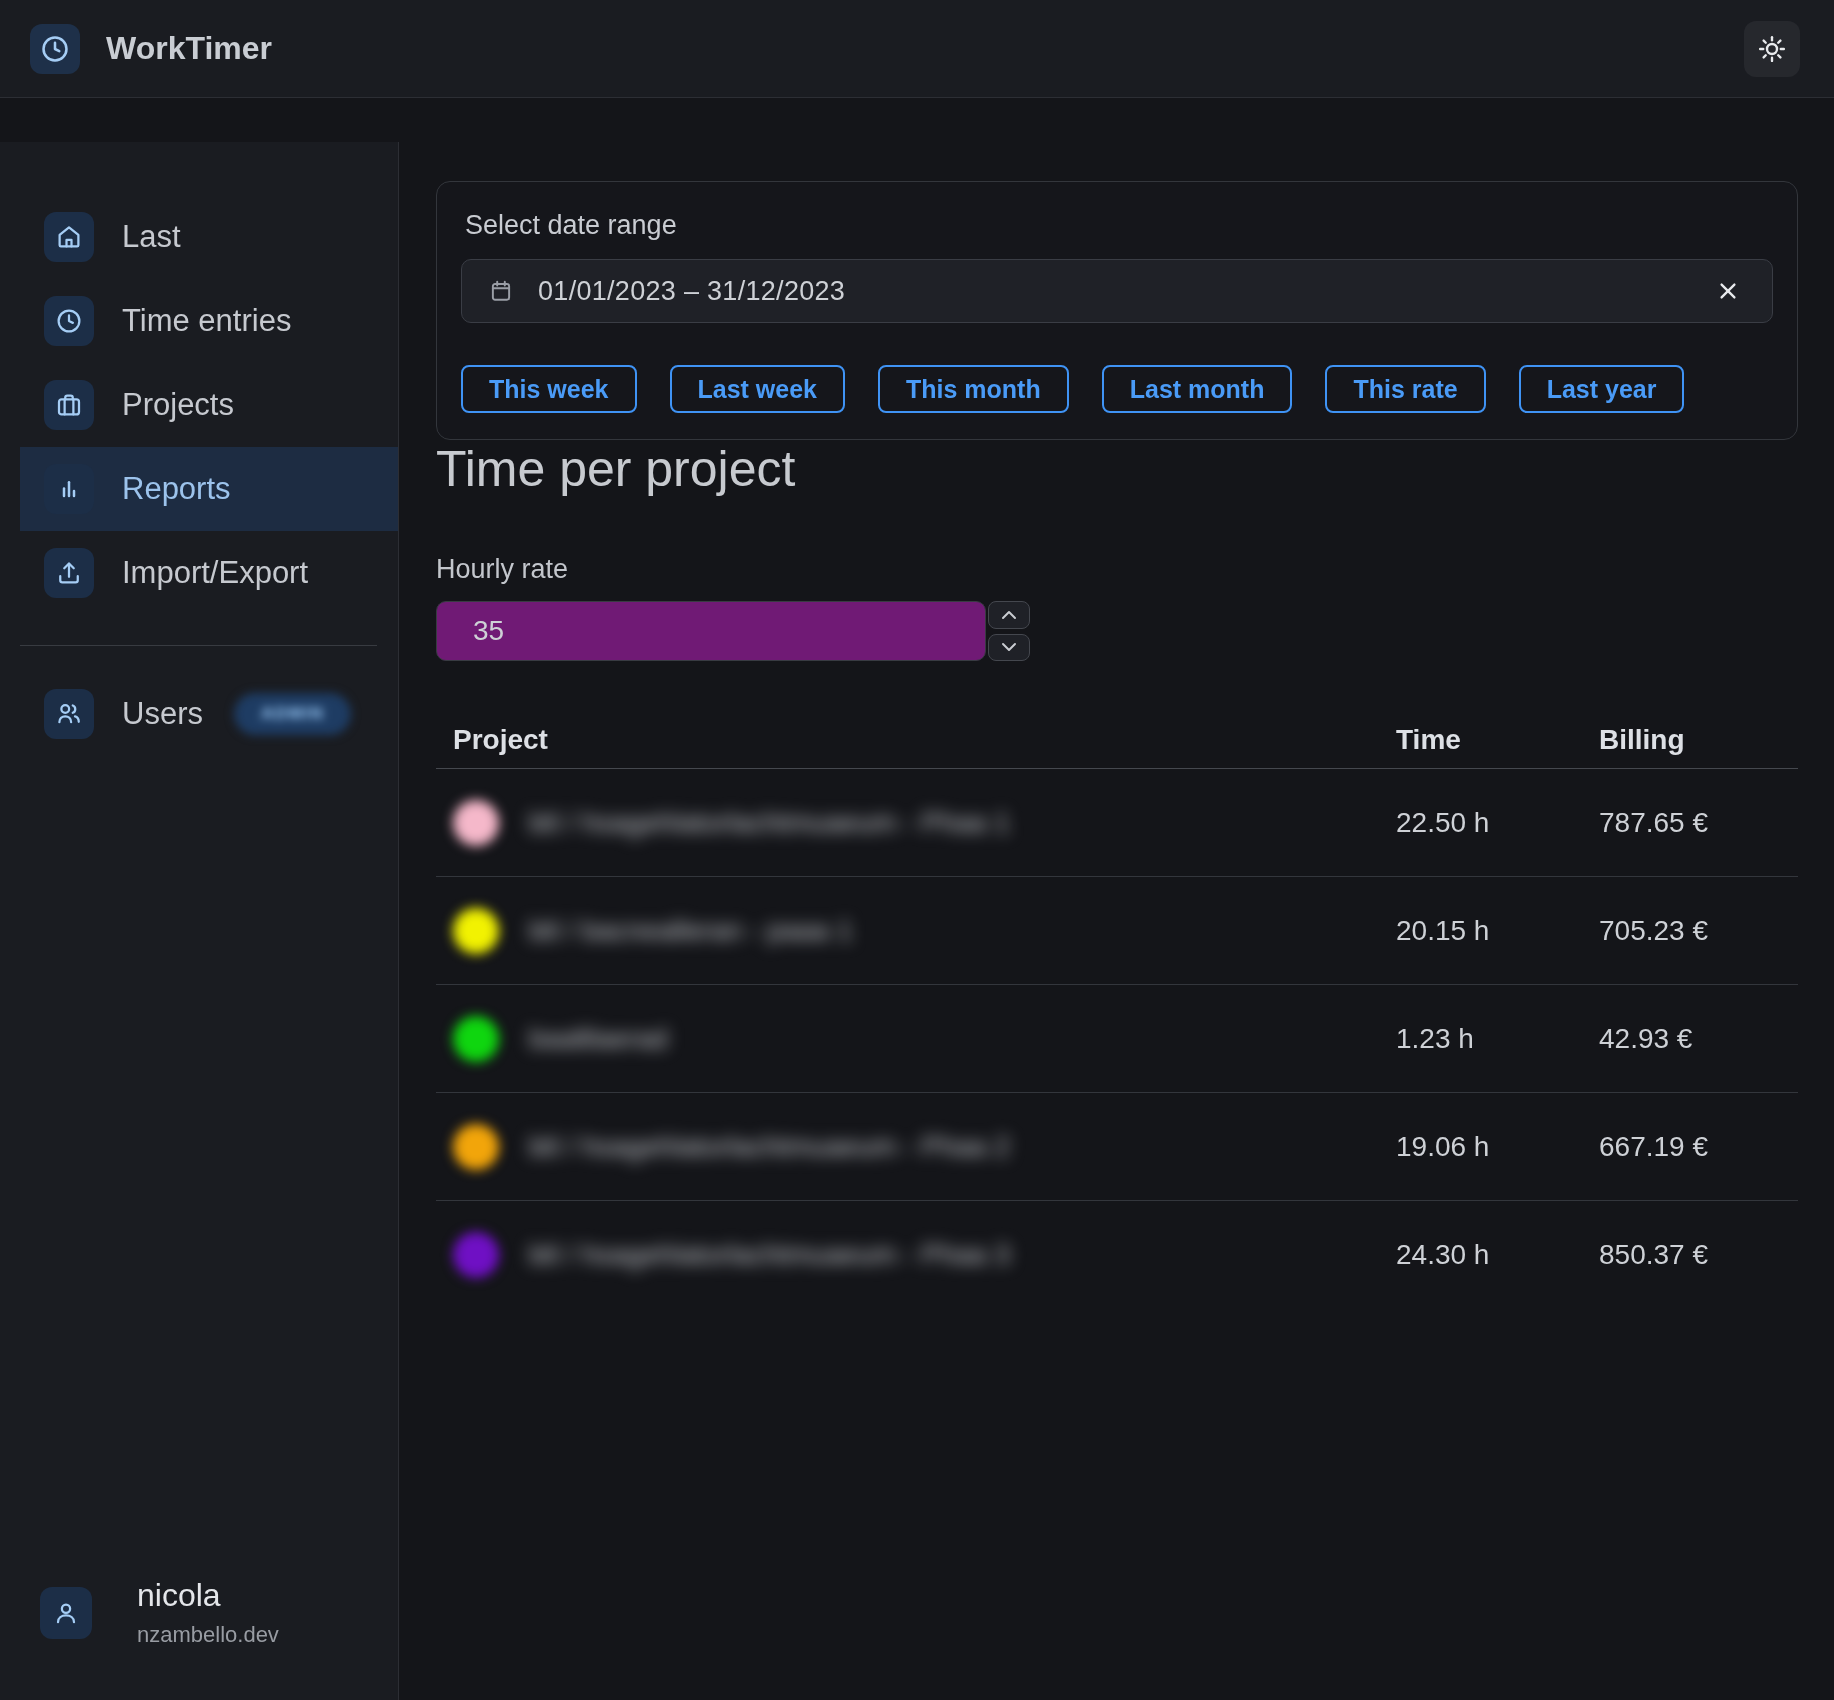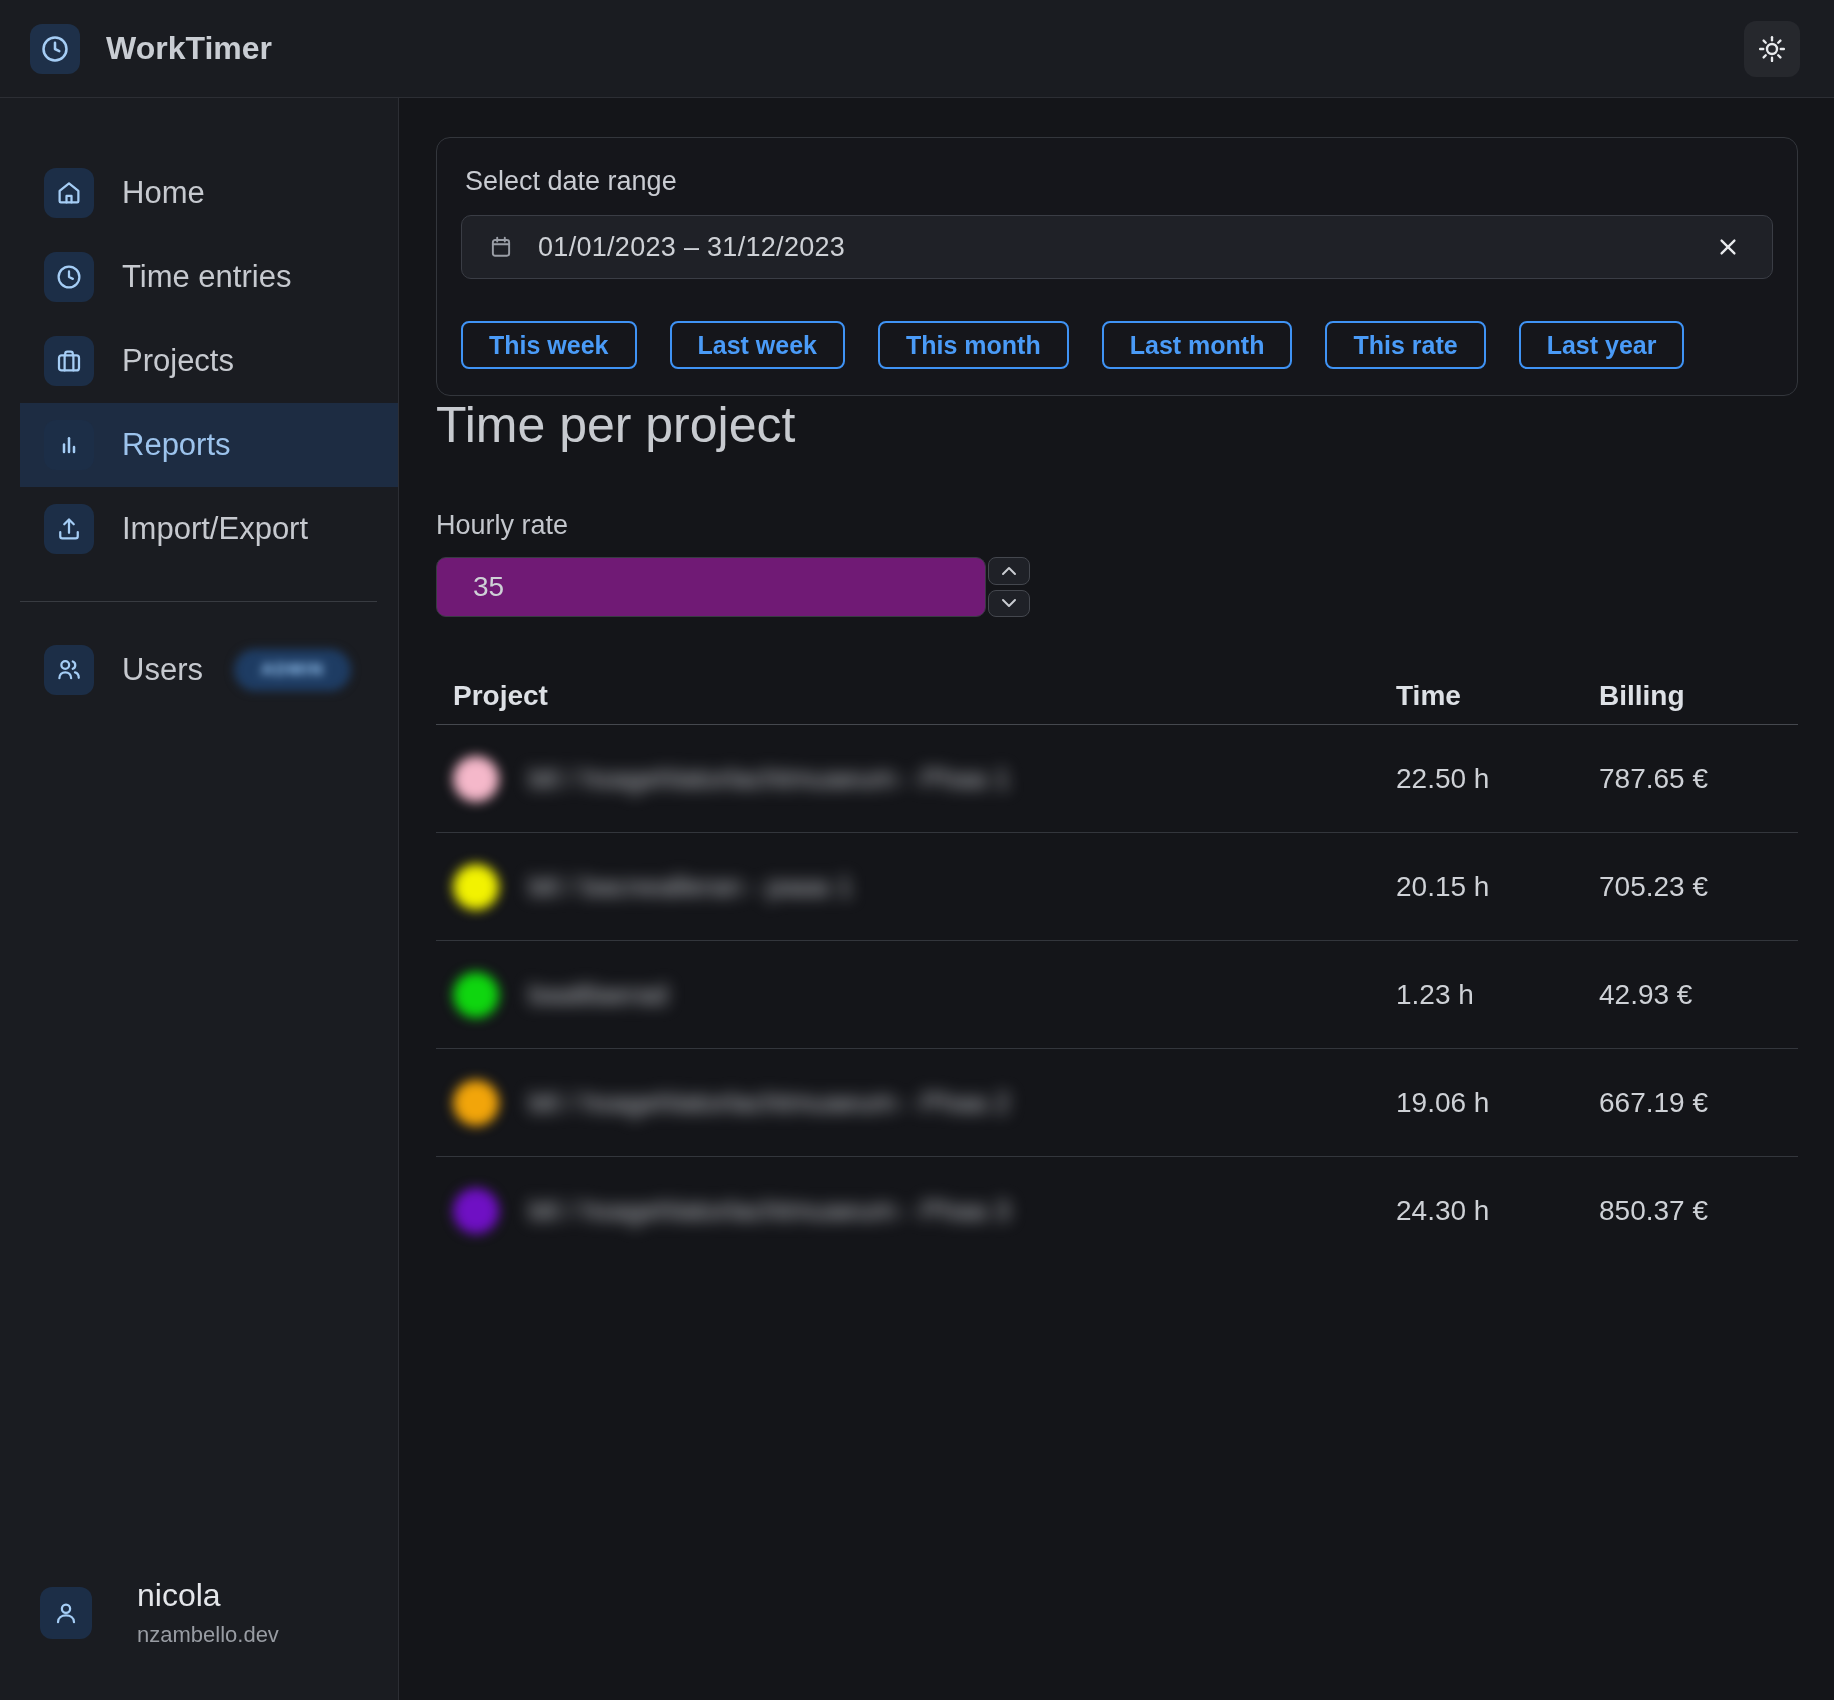--- a/index.html
+++ b/index.html
@@ -4,21 +4,21 @@
 <style>
   * { box-sizing: border-box; }
   html,body { margin:0; padding:0; }
   body {
     width:1834px; height:1700px;
     background:#141519;
     font-family:"Liberation Sans", sans-serif;
     color:#ced1d6;
     overflow:hidden;
   }
-  .app { display:flex; flex-direction:column; width:100%; height:100%; }
+  .app { display:flex; flex-direction:column; width:100%; height:100%;gap:44px; }
 
   
   .header {
     flex:0 0 98px; height:98px;
     background:#1a1c21; border-bottom:1px solid #2c2e34;
     display:flex; align-items:center;
     padding:0 34px 0 30px;
   }
   .logo-tile {
     width:50px; height:50px; border-radius:12px; background:#1e3049;
@@ -172,21 +172,21 @@
 
     <div class="sidebar">
 
       <div class="nav-item">
         <span class="icon-tile">
           <svg width="30" height="30" viewBox="0 0 24 24" fill="none" stroke="#a5cdf5" stroke-width="1.8" stroke-linecap="round" stroke-linejoin="round">
             <path d="M4.5 10.3 12 4.3l7.5 6v8.2a1 1 0 0 1-1 1h-13a1 1 0 0 1-1-1z"></path>
             <path d="M10 19.5v-5.2h4v5.2"></path>
           </svg>
         </span>
-        <span class="nav-label">Home</span>
+        <span class="nav-label">Last</span>
       </div>
 
       <div class="nav-item">
         <span class="icon-tile">
           <svg width="30" height="30" viewBox="0 0 24 24" fill="none" stroke="#a5cdf5" stroke-width="1.8" stroke-linecap="round" stroke-linejoin="round">
             <circle cx="12" cy="12" r="8.3"></circle>
               <polyline points="12 7.5 12 12 15.1 13.5"></polyline>
           </svg>
         </span>
         <span class="nav-label">Time entries</span>

